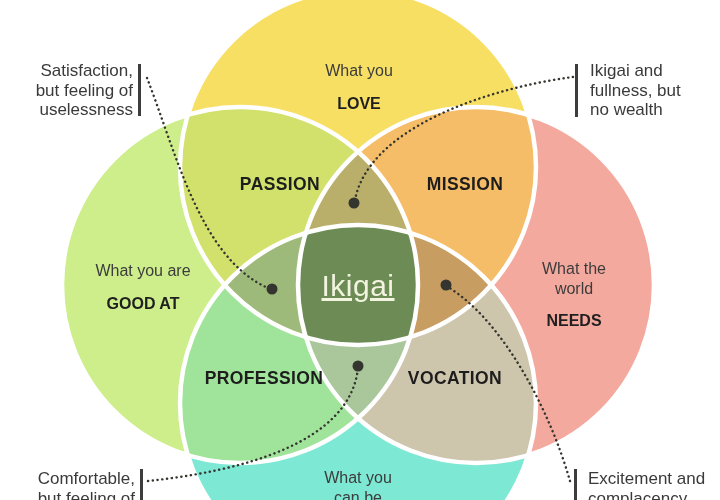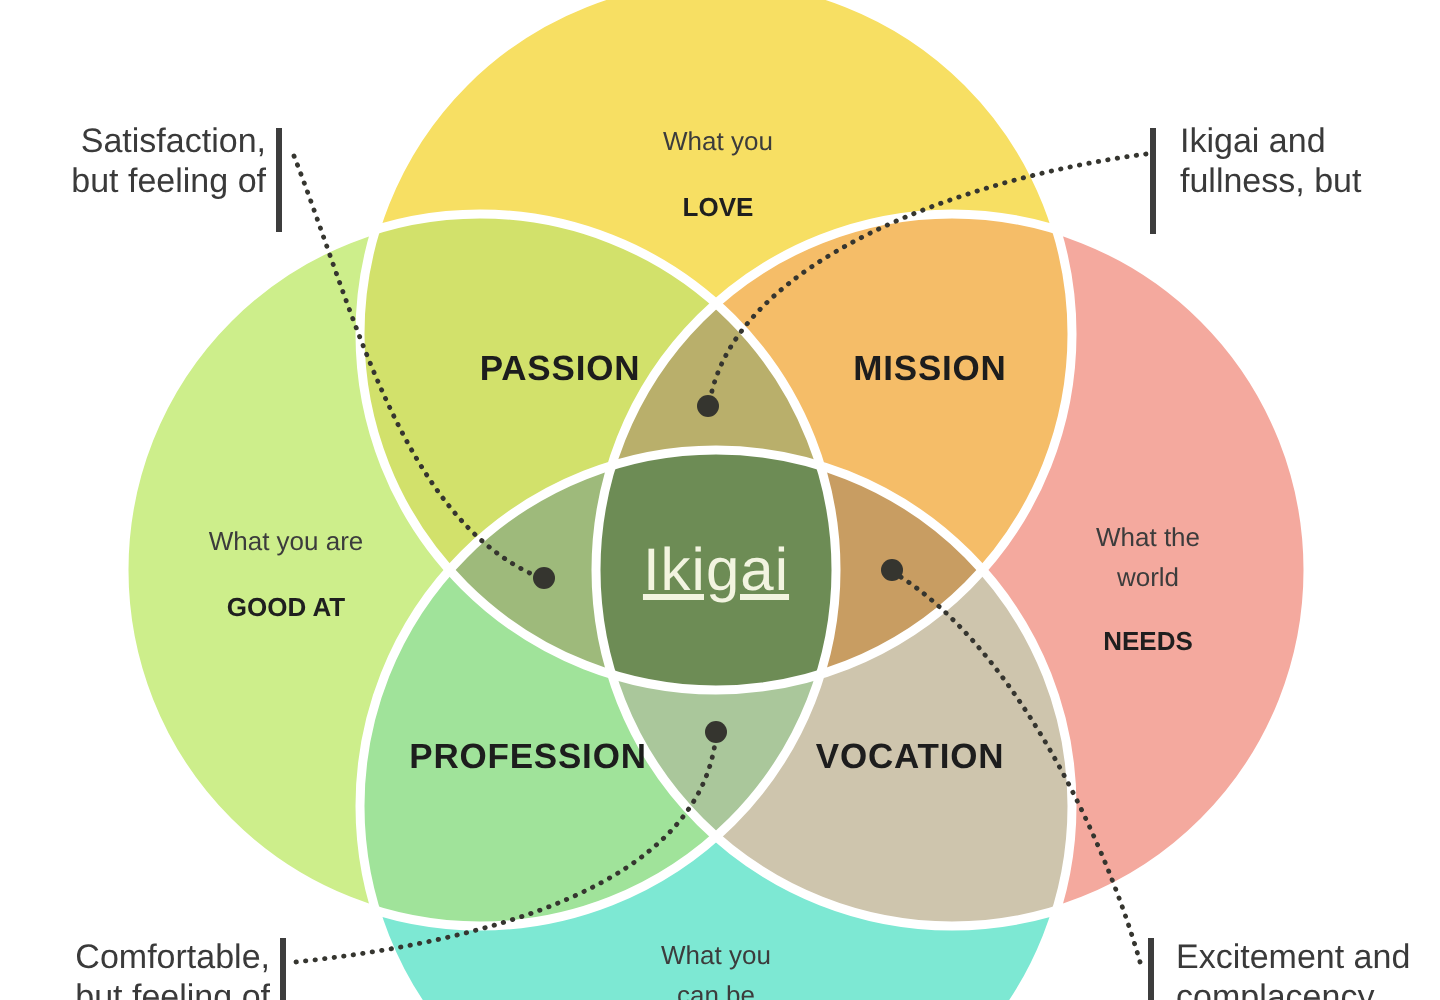--- a/index.html
+++ b/index.html
@@ -3,21 +3,21 @@
 <meta charset="utf-8">
 <style>
   html,body{margin:0;padding:0;}
   body{
     width:720px;height:500px;position:relative;overflow:hidden;
     background:#ffffff;
     font-family:"Liberation Sans", sans-serif;
   }
   svg{position:absolute;left:0;top:0;}
   .lbl{position:absolute;transform:translateX(-50%);text-align:center;white-space:nowrap;}
-  .circle-label{font-size:13px;line-height:19.5px;color:#3c3c3c;}
+  .circle-label{font-size:16px;line-height:19.5px;color:#3c3c3c;}
   .circle-label .bold-line{font-weight:bold;color:#1f1f1f;margin-top:13px;}
   .cat-label{font-weight:bold;font-size:17.5px;letter-spacing:.4px;color:#1d1d1d;}
   .ikigai-label{font-size:30px;color:#f2f4e0;letter-spacing:.5px;}
   .ann{position:absolute;font-size:17px;line-height:19.5px;color:#3a3a3a;}
   .ann.align-right{text-align:right;}
   .tick{position:absolute;width:3px;background:#3d3d3d;}
 </style>
 </head>
 <body>
 
@@ -130,26 +130,28 @@
 <div class="lbl cat-label" style="left:264px;top:174px;padding-left:32px;">PASSION</div>
 <div class="lbl cat-label" style="left:455px;top:174px;padding-left:20px;">MISSION</div>
 <div class="lbl cat-label" style="left:264px;top:368px;">PROFESSION</div>
 <div class="lbl cat-label" style="left:455px;top:368px;">VOCATION</div>
 
 <div class="lbl ikigai-label" style="left:358px;top:269px;text-decoration:underline;">Ikigai</div>
 
 <div class="ann align-right" style="left:13px;top:61px;width:120px;">
   <div>Satisfaction,</div>
   <div>but feeling of</div>
+  <div>uselessness</div>
 </div>
 <div class="tick" style="left:138px;top:64px;height:52px;"></div>
 
 <div class="ann" style="left:590px;top:61px;">
   <div>Ikigai and</div>
   <div>fullness, but</div>
+  <div>no wealth</div>
 </div>
 <div class="tick" style="left:575px;top:64px;height:53px;"></div>
 
 <div class="ann align-right" style="left:15px;top:469px;width:120px;">
   <div>Comfortable,</div>
   <div>but feeling of</div>
 </div>
 <div class="tick" style="left:140px;top:469px;height:40px;"></div>
 
 <div class="ann" style="left:588px;top:469px;">

